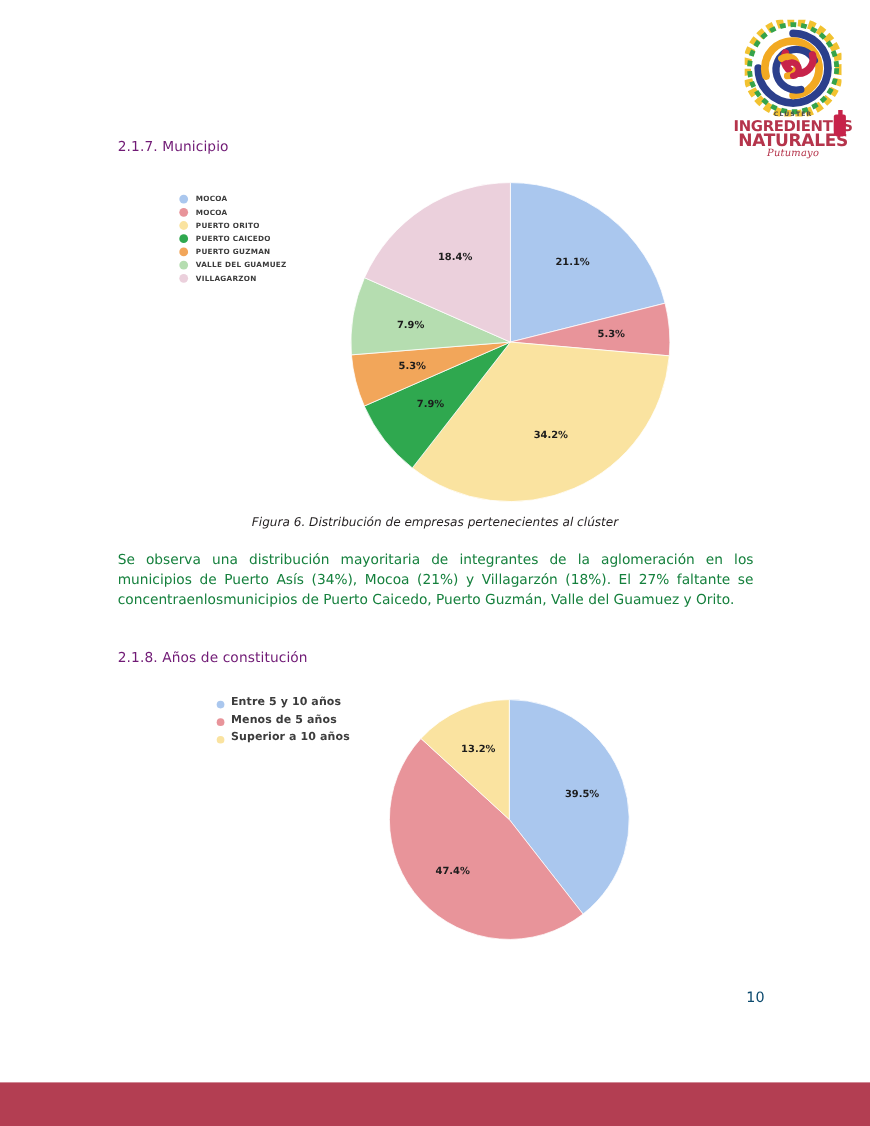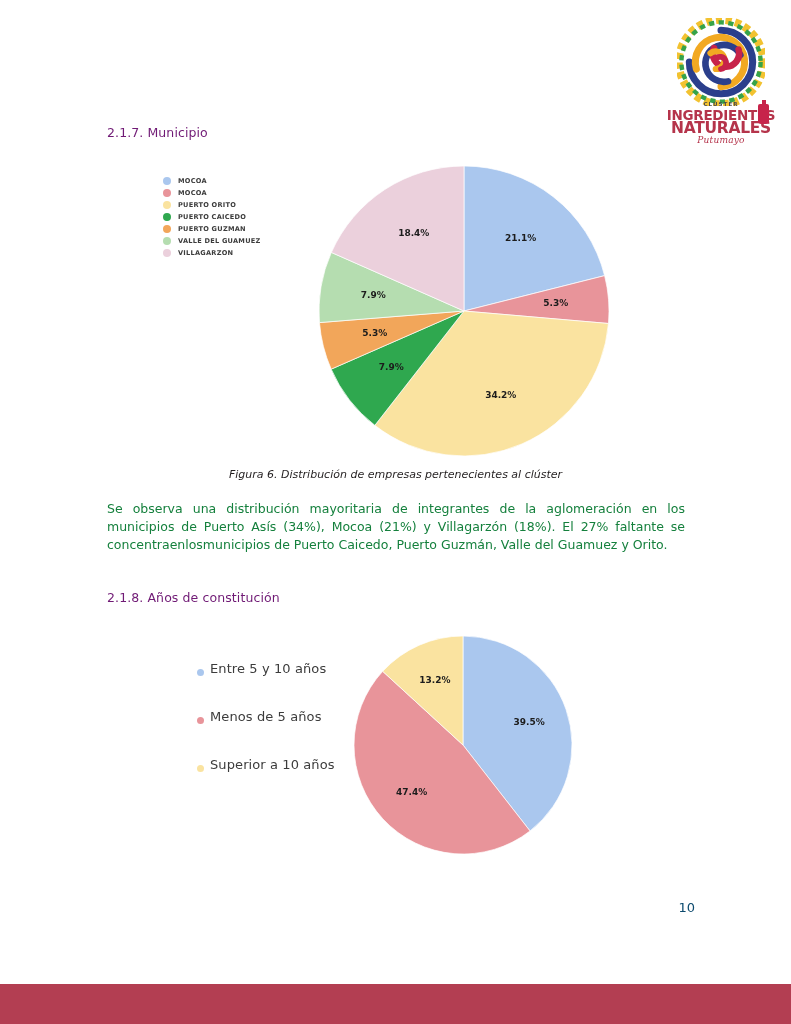--- a/index.html
+++ b/index.html
@@ -149,25 +149,24 @@
   }
   .legend-label {
     font-size: 6.6px;
     font-weight: bold;
     color: #3c3c3c;
     letter-spacing: 0.25px;
     white-space: nowrap;
   }
   .legend-2 .legend-row { margin-bottom: 5px; }
   .legend-2 .legend-label {
-    font-size: 13px;
-    font-weight: normal;
+    font-size: 10px;
+    font-weight: bold;
     color: #3c3c3c;
     letter-spacing: 0.1px;
-    margin-top: 28px;
   }
   .legend-2 .legend-dot { width: 7px; height: 7px; margin-right: 6px; }
 
   .pie-svg { position: absolute; }
   .slice-label {
     font-family: "DejaVu Sans", sans-serif;
     font-size: 9px;
     font-weight: bold;
     fill: #1c1c1c;
     text-anchor: middle;

